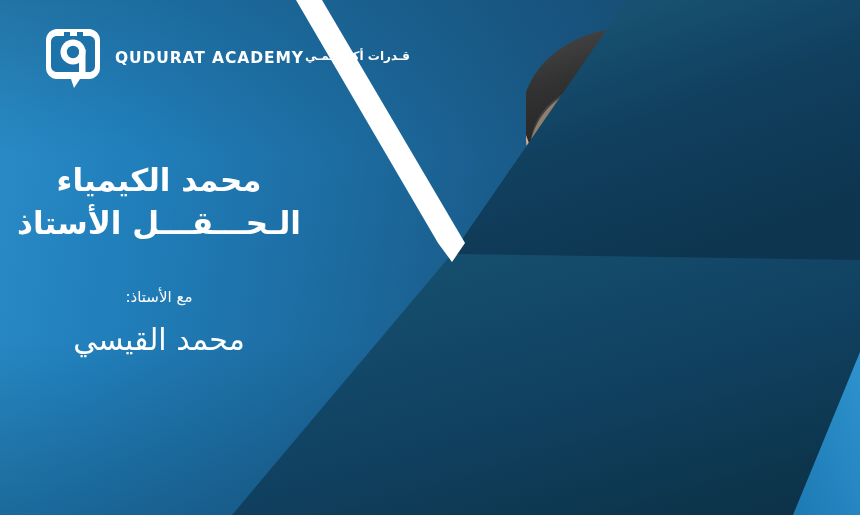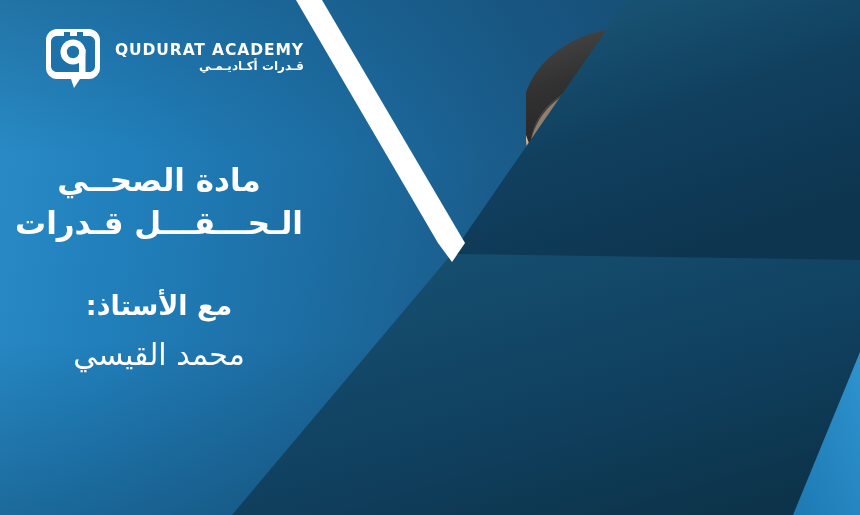--- a/index.html
+++ b/index.html
@@ -56,21 +56,21 @@
   
   .logo {
     position: absolute;
     left: 44px; top: 27px;
     display: flex;
     align-items: center;
     gap: 13px;
     z-index: 6;
   }
   .logo-mark { width: 58px; height: 62px; display: block; }
-  .logo-text { display: flex; flex-direction: column; gap: 1px; }
+  .logo-text { display: flex; flex-direction: row; gap: 1px; }
   .logo-en {
     color: #ffffff;
     font-size: 15.5px;
     font-weight: bold;
     letter-spacing: 0.9px;
     line-height: 1.05;
     white-space: nowrap;
   }
   .logo-ar {
     color: #ffffff;
@@ -112,22 +112,22 @@
   .credit {
     position: absolute;
     left: 0; top: 288px;
     width: 318px;
     text-align: center;
     direction: rtl;
     z-index: 5;
   }
   .credit-label {
     color: #ffffff;
-    font-size: 27px;
-    font-weight: bold;
+    font-size: 15px;
+    font-weight: normal;
     line-height: 1.3;
     white-space: nowrap;
   }
   .credit-name {
     color: #ffffff;
     font-size: 30px;
     font-weight: normal;
     line-height: 1.35;
     margin-top: 12px;
     white-space: nowrap;
@@ -328,22 +328,22 @@
       <rect x="20" y="5" width="6" height="7" fill="#1d72aa"></rect>
       <rect x="33" y="5" width="6" height="7" fill="#1d72aa"></rect>
     </svg>
     <div class="logo-text">
       <div class="logo-en">QUDURAT ACADEMY</div>
       <div class="logo-ar">قـدرات أكـاديـمـي</div>
     </div>
   </div>
 
   <div class="headline">
-    <div class="title-1">مادة الصحــي</div>
-    <div class="title-2">الـحـــقـــل قـدرات</div>
+    <div class="title-1">محمد الكيمياء</div>
+    <div class="title-2">الـحـــقـــل الأستاذ</div>
   </div>
 
   <div class="credit">
     <div class="credit-label">مع الأستاذ:</div>
     <div class="credit-name">محمد القيسي</div>
   </div>
 
 </div>
 
 </body></html>

